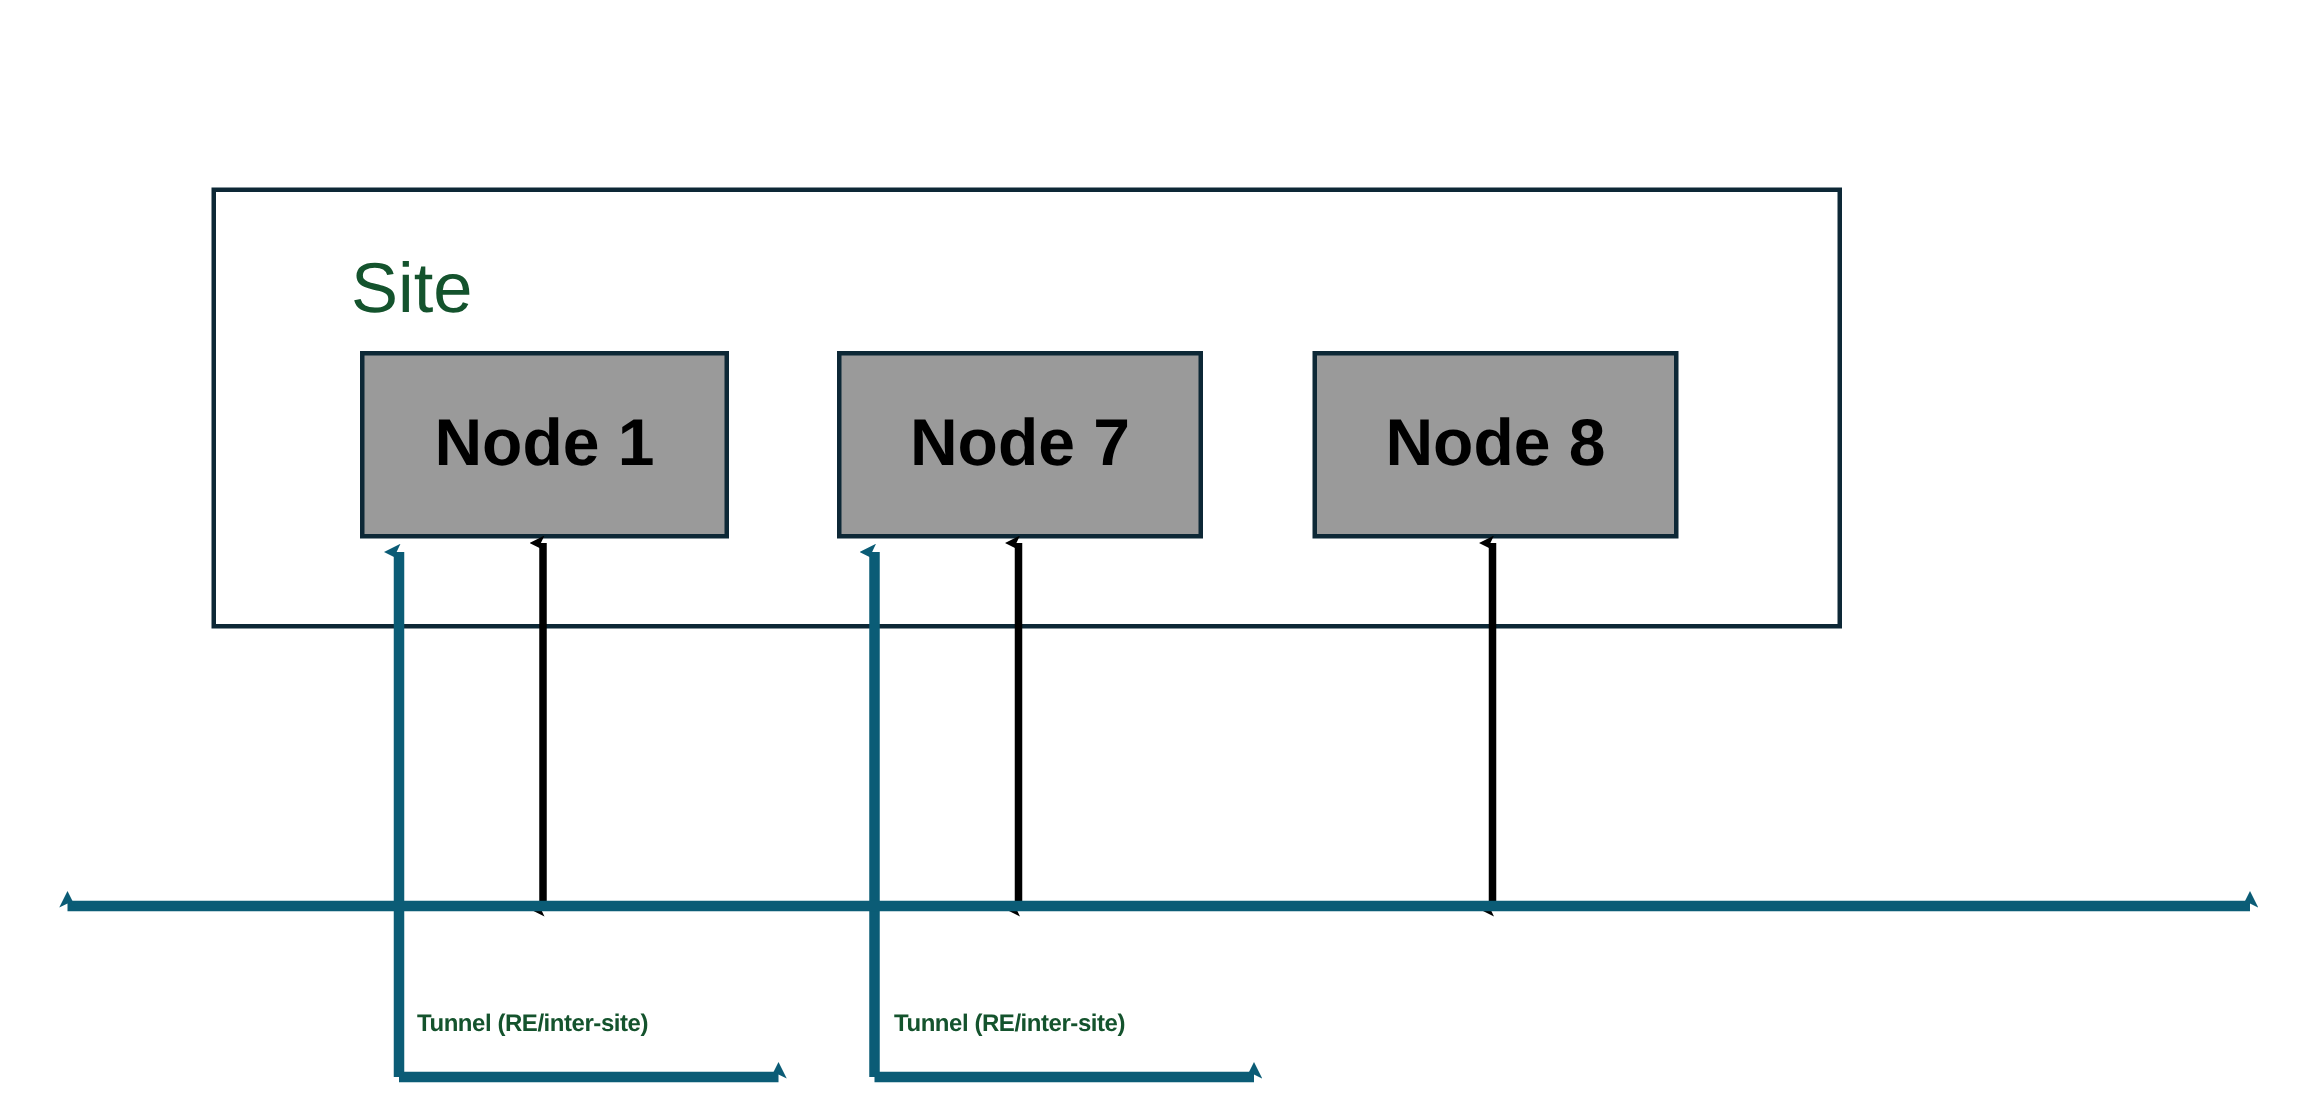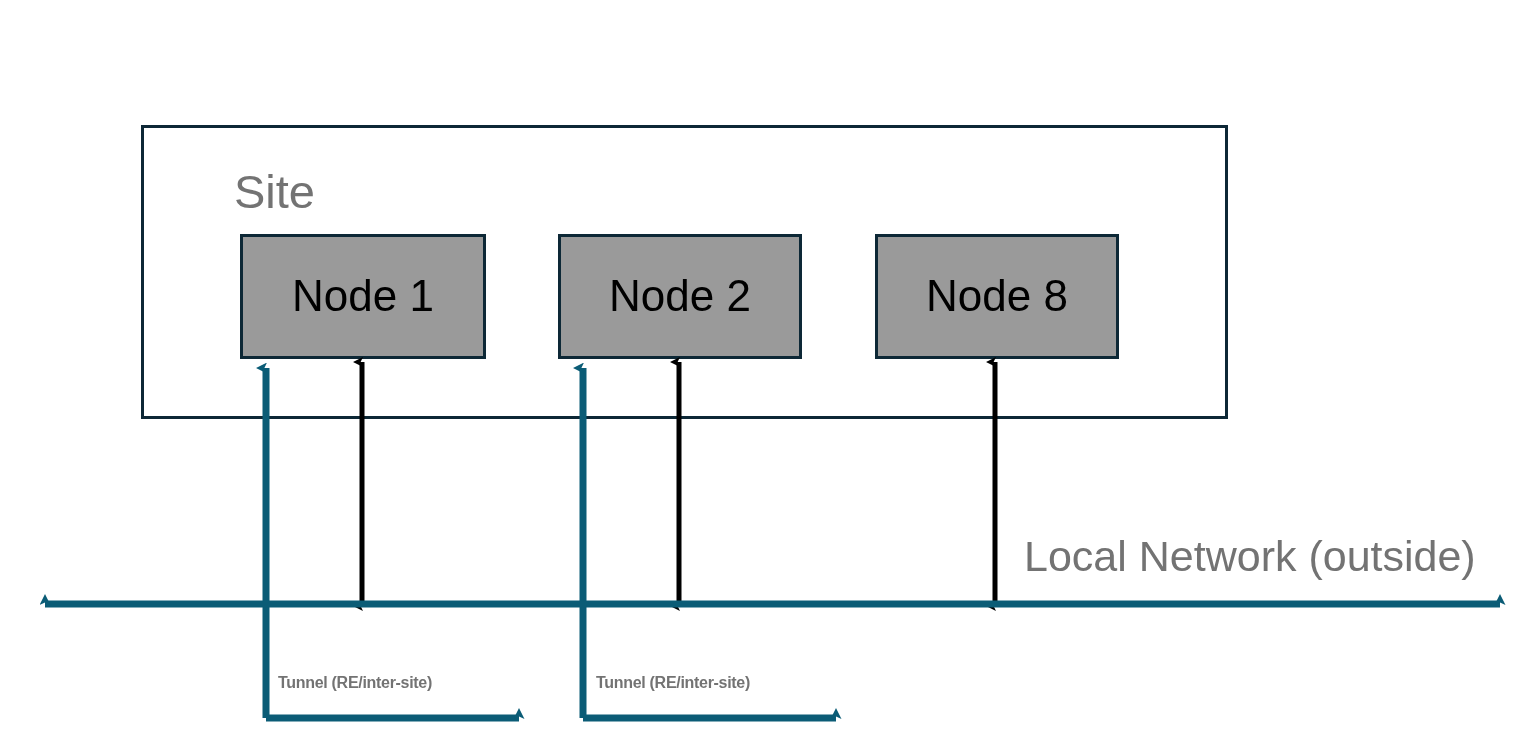--- a/index.html
+++ b/index.html
@@ -19,33 +19,34 @@
   #vector-layer {
     position: absolute;
     left: 0;
     top: 0;
     width: 1537px;
     height: 740px;
   }
   .txt {
     position: absolute;
     white-space: nowrap;
-    color: #737373;
+    color: #14532d;
     line-height: 1;
   }
   #site-label {
     left: 234px;
     top: 168px;
     font-size: 47px;
     letter-spacing: 0px;
   }
   .node-label {
     font-size: 44px;
     color: #000000;
     text-align: center;
+    font-weight: bold;
   }
   #node-1-label { left: 240px; top: 274px; width: 246px; }
   #node-2-label { left: 558px; top: 274px; width: 244px; }
   #node-3-label { left: 875px; top: 274px; width: 244px; }
   #local-network-label {
     left: 1024px;
     top: 535px;
     font-size: 43px;
   }
   .tunnel-label {
@@ -94,21 +95,20 @@
     <path d="M583 718 L583 368" fill="none" stroke="#0B5C76" stroke-width="7" marker-end="url(#arrow-teal-up)"></path>
     <path d="M583 718 L836 718" fill="none" stroke="#0B5C76" stroke-width="7" marker-end="url(#arrow-teal-end)"></path>
 
     <line x1="45" y1="604" x2="1500" y2="604" stroke="#0B5C76" stroke-width="7" marker-start="url(#arrow-teal-end)" marker-end="url(#arrow-teal-end)"></line>
 
   </svg>
 
   <div class="txt" id="site-label">Site</div>
 
   <div class="txt node-label" id="node-1-label">Node 1</div>
-  <div class="txt node-label" id="node-2-label">Node 2</div>
+  <div class="txt node-label" id="node-2-label">Node 7</div>
   <div class="txt node-label" id="node-3-label">Node 8</div>
 
-  <div class="txt" id="local-network-label">Local Network (outside)</div>
 
   <div class="txt tunnel-label" id="tunnel-1-label">Tunnel (RE/inter-site)</div>
   <div class="txt tunnel-label" id="tunnel-2-label">Tunnel (RE/inter-site)</div>
 
 </div>
 
 </body></html>

